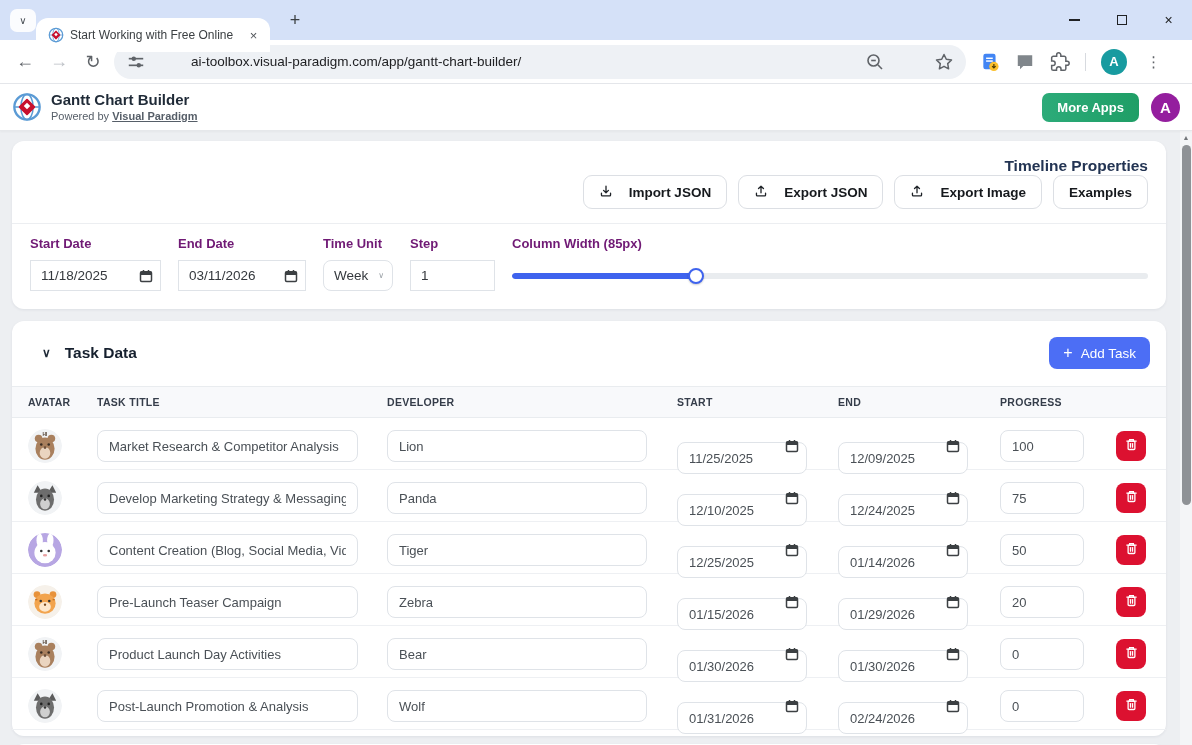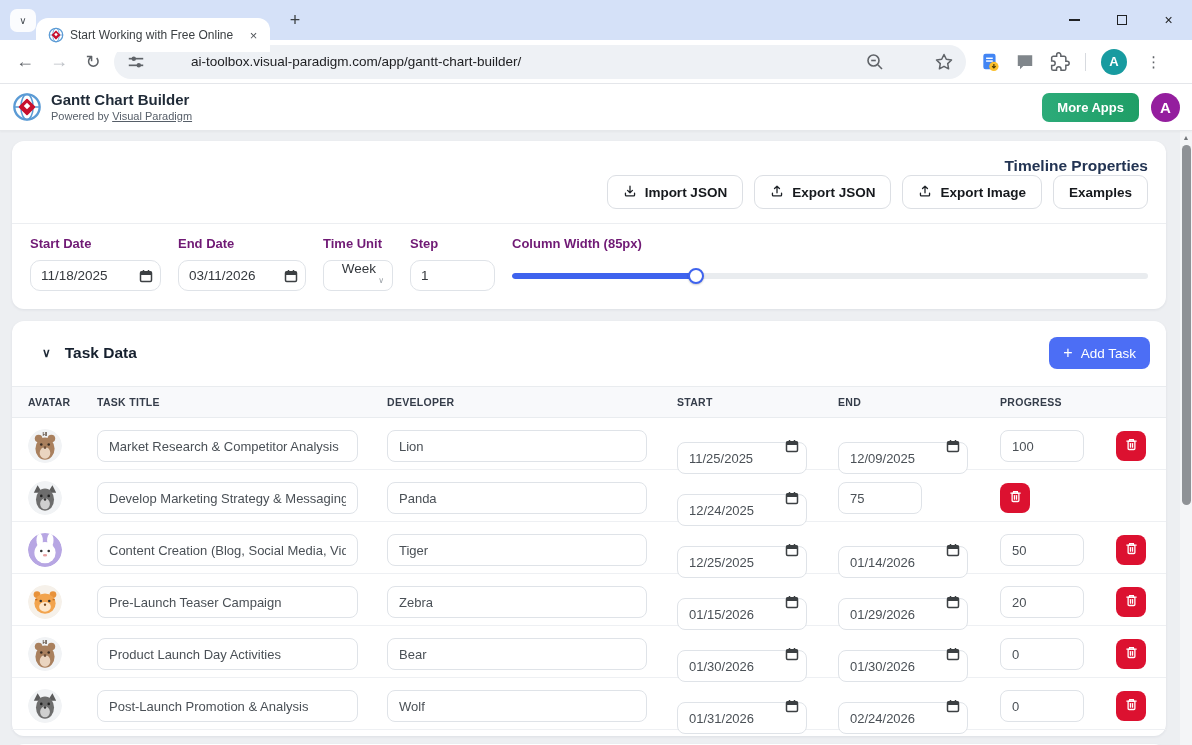--- a/index.html
+++ b/index.html
@@ -33,44 +33,44 @@
 .separator{width:1px;height:18px;background:#d7dadf;}
 .profile-avatar{width:26px;height:26px;border-radius:50%;background:#189ba0;color:#fff;font-size:13px;font-weight:bold;display:flex;align-items:center;justify-content:center;cursor:pointer;}
 .menu-dots{font-size:15px;color:#5f6368;cursor:pointer;padding:0 4px;}
 
 
 .app-header{height:47px;background:#fff;border-bottom:1px solid #e6e8eb;display:flex;align-items:center;padding:0 12px;position:relative;z-index:2;box-shadow:0 1px 2px rgba(0,0,0,.04);}
 .vp-logo{width:30px;height:30px;flex:none;}
 .app-titles{margin-left:9px;line-height:1.25;}
 .app-title{font-size:15px;font-weight:bold;color:#1f2a37;}
 .app-subtitle{font-size:11px;color:#565e68;}
-.app-subtitle .linkish{text-decoration:underline;cursor:pointer;color:#565e68;}
+.app-subtitle .linkish{text-decoration:underline;cursor:pointer;color:#565e68;font-weight:bold;}
 .more-apps{margin-left:auto;background:linear-gradient(90deg,#2cab79,#1f9e66);color:#fff;font-size:13px;font-weight:bold;height:29px;padding:0 15px;border-radius:7px;border:none;display:flex;align-items:center;cursor:pointer;}
 .header-avatar{width:29px;height:29px;border-radius:50%;background:#941e9e;color:#fff;font-size:15px;font-weight:bold;display:flex;align-items:center;justify-content:center;margin-left:12px;cursor:pointer;}
 
 
 .content{position:absolute;top:131px;left:0;width:1180px;bottom:0;padding:10px 14px 0 12px;overflow:hidden;}
 .card{background:#fff;border-radius:12px;box-shadow:0 1px 3px rgba(20,30,50,.07);}
 
 
 .tl-card{padding:16px 18px 18px 18px;}
 .tl-top{display:flex;align-items:flex-end;flex-direction:column;}
 .tl-heading{font-size:15.5px;font-weight:bold;color:#233453;}
 .tl-buttons{margin-left:auto;display:flex;gap:11px;}
-.ghost-btn{display:flex;align-items:center;gap:8px;height:34px;padding:0 15px;background:#fff;border:1px solid #dcdfe4;border-radius:9px;font-size:13.5px;font-weight:bold;color:#16191d;cursor:pointer;}
+.ghost-btn{display:flex;align-items:center;gap:16px;height:34px;padding:0 15px;background:#fff;border:1px solid #dcdfe4;border-radius:9px;font-size:13.5px;font-weight:bold;color:#16191d;cursor:pointer;}
 .ghost-btn svg{width:14px;height:14px;}
 .tl-divider{border-top:1px solid #eceef1;margin:14px -18px 12px -18px;}
 .tl-fields{display:flex;gap:17px;align-items:flex-start;}
 .field label{display:block;font-size:13px;font-weight:bold;color:#701a75;margin-bottom:9px;}
-.text-input,.date-input input{height:31px;border:1px solid #dfe3e8;border-radius:10px;font-size:13.5px;color:#34383d;padding:0 10px;outline:none;background:#fff;width:100%;}
+.text-input,.date-input input{height:31px;border:1px solid #dfe3e8;border-radius:0;font-size:13.5px;color:#34383d;padding:0 10px;outline:none;background:#fff;width:100%;}
 .date-input{position:relative;}
 .date-input input{padding-right:28px;}
 .cal{position:absolute;right:8px;top:50%;transform:translateY(-50%);width:14px;height:14px;cursor:pointer;display:flex;}
 .w131{width:131px;}.w128{width:128px;}.w70{width:70px;}.w85{width:85px;}
-.fake-select{height:31px;border:1px solid #dfe3e8;border-radius:8px;display:flex;align-items:center;padding:0 8px 0 10px;font-size:13.5px;color:#34383d;cursor:pointer;background:#fff;flex-direction:column;}
+.fake-select{height:31px;border:1px solid #dfe3e8;border-radius:8px;display:flex;align-items:center;padding:0 8px 0 10px;font-size:13.5px;color:#34383d;cursor:pointer;background:#fff;}
 .fake-select .chev{margin-left:auto;font-size:8px;color:#9aa0a6;}
 .slider-field{flex:1;}
 .slider{position:relative;height:31px;cursor:pointer;}
 .slider-track{position:absolute;left:0;right:0;top:13px;height:6px;background:#e9ecef;border-radius:3px;overflow:hidden;}
 .slider-fill{height:100%;background:#3e63ee;border-radius:3px;}
 .slider-thumb{position:absolute;top:8px;width:16px;height:16px;background:#fff;border:2.5px solid #3e63ee;border-radius:50%;box-shadow:0 1px 2px rgba(0,0,0,.2);}
 
 
 .task-card{margin-top:12px;padding:16px 0 6px 0;}
 .task-top{display:flex;align-items:center;padding:0 16px;}
@@ -367,20 +367,30 @@
                   <ellipse cx="16" cy="21.5" rx="4.6" ry="5.2" fill="#cfcfcf"></ellipse>
                   <circle cx="12.5" cy="14" r="1.2" fill="#222"></circle>
                   <circle cx="19.5" cy="14" r="1.2" fill="#222"></circle>
                   <circle cx="16" cy="17.5" r="1.2" fill="#333"></circle>
                 </svg>
               </span>
             </div>
     <div><input class="tinput in-title" value="Develop Marketing Strategy &amp; Messaging" style=""></div>
     <div><input class="tinput in-dev" value="Panda" style=""></div>
     <div>
+              <div class="row-date"><input class="tinput in-date" value="12/10/2025" style=""><span class="cal cal-slot">
+                  <svg viewBox="0 0 14 14">
+                    <rect x="1.5" y="2.8" width="11" height="9.7" rx="1.2" fill="none" stroke="#3c4043" stroke-width="1.5"></rect>
+                    <line x1="4.5" y1="1" x2="4.5" y2="4.2" stroke="#3c4043" stroke-width="1.5"></line>
+                    <line x1="9.5" y1="1" x2="9.5" y2="4.2" stroke="#3c4043" stroke-width="1.5"></line>
+                    <rect x="1.5" y="2.8" width="11" height="3.2" fill="#3c4043"></rect>
+                  </svg>
+                </span></div>
+            </div>
+    <div>
               <div class="row-date"><input class="tinput in-date" value="12/24/2025" style=""><span class="cal cal-slot">
                   <svg viewBox="0 0 14 14">
                     <rect x="1.5" y="2.8" width="11" height="9.7" rx="1.2" fill="none" stroke="#3c4043" stroke-width="1.5"></rect>
                     <line x1="4.5" y1="1" x2="4.5" y2="4.2" stroke="#3c4043" stroke-width="1.5"></line>
                     <line x1="9.5" y1="1" x2="9.5" y2="4.2" stroke="#3c4043" stroke-width="1.5"></line>
                     <rect x="1.5" y="2.8" width="11" height="3.2" fill="#3c4043"></rect>
                   </svg>
                 </span></div>
             </div>
     <div><input class="tinput in-prog" value="75" style=""></div>

